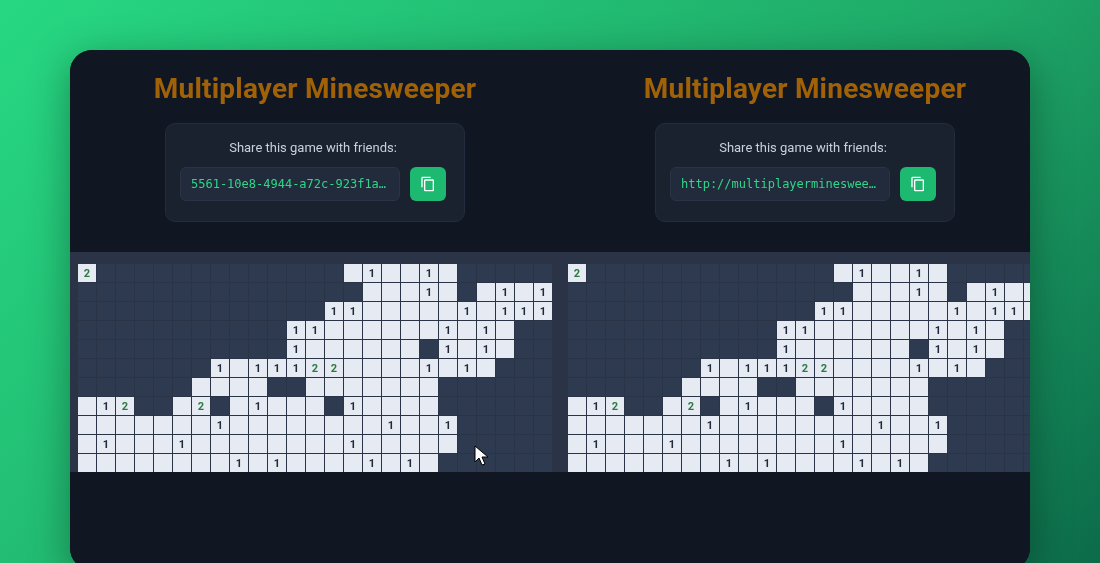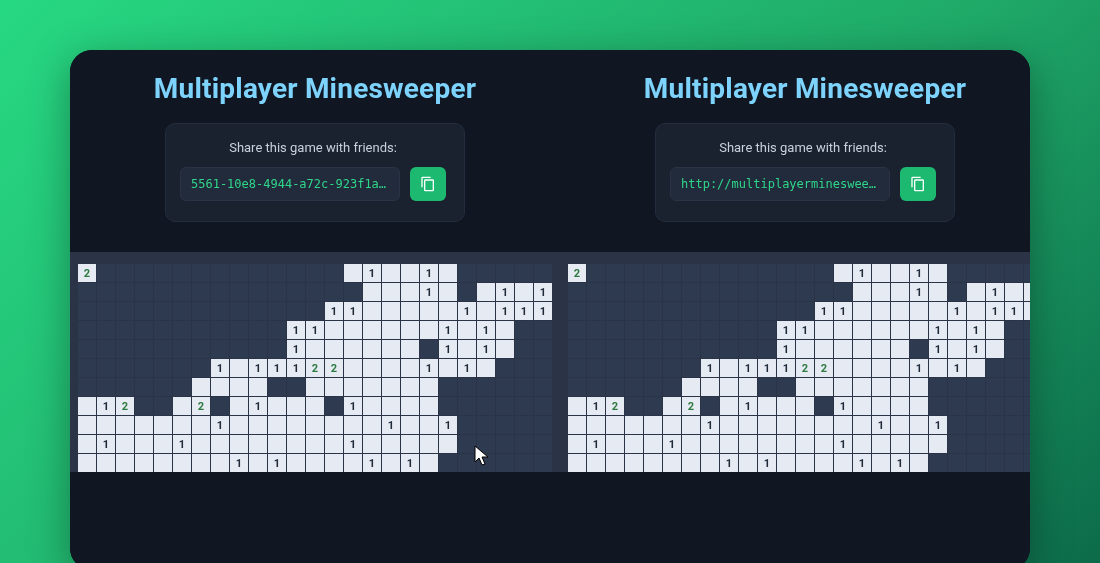--- a/index.html
+++ b/index.html
@@ -31,21 +31,21 @@
     display: flex;
     flex-direction: column;
     align-items: center;
     padding-top: 22px;
   }
   .divider {
     width: 2px;
     background: #0a0e14;
   }
   .title {
-    color: #7dd3fc;
+    color: #a16207;
     font-size: 28px;
     font-weight: 700;
     letter-spacing: .2px;
     margin-bottom: 18px;
   }
   .share {
     background: #1a2230;
     border: 1px solid #232d3e;
     border-radius: 10px;
     padding: 16px 18px 20px 14px;

